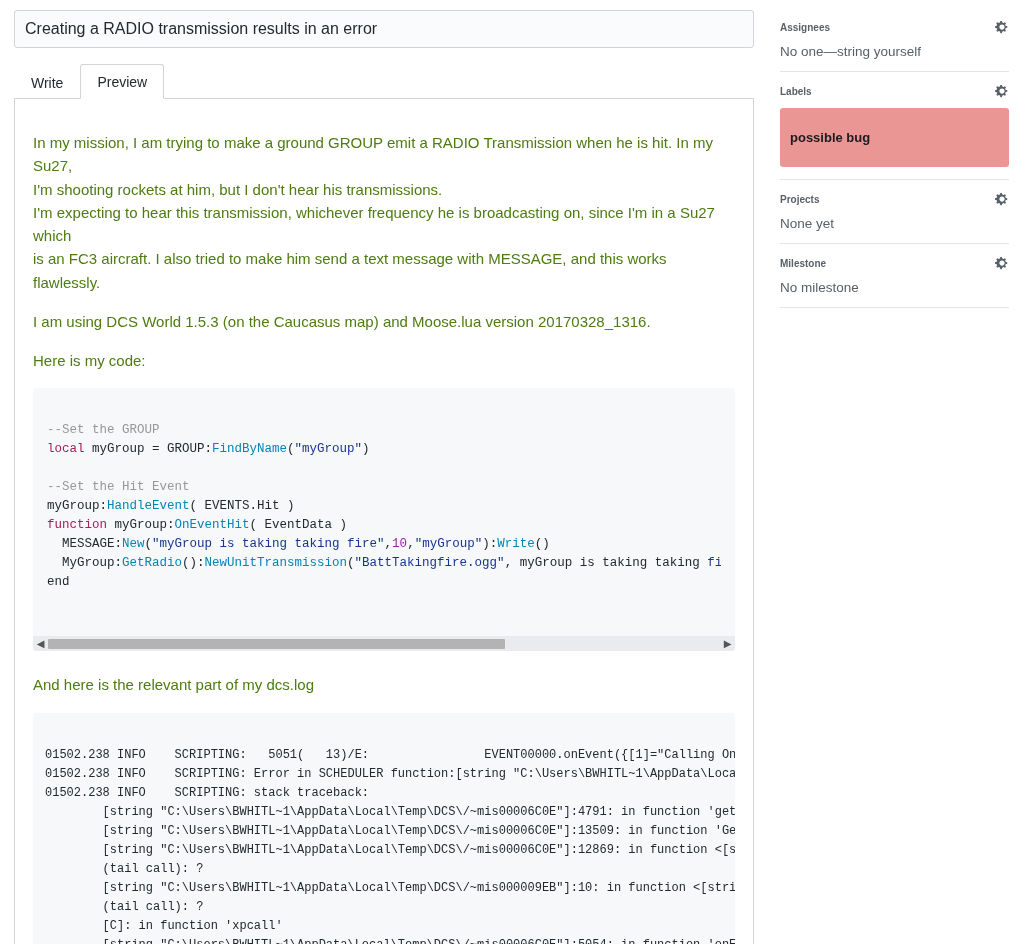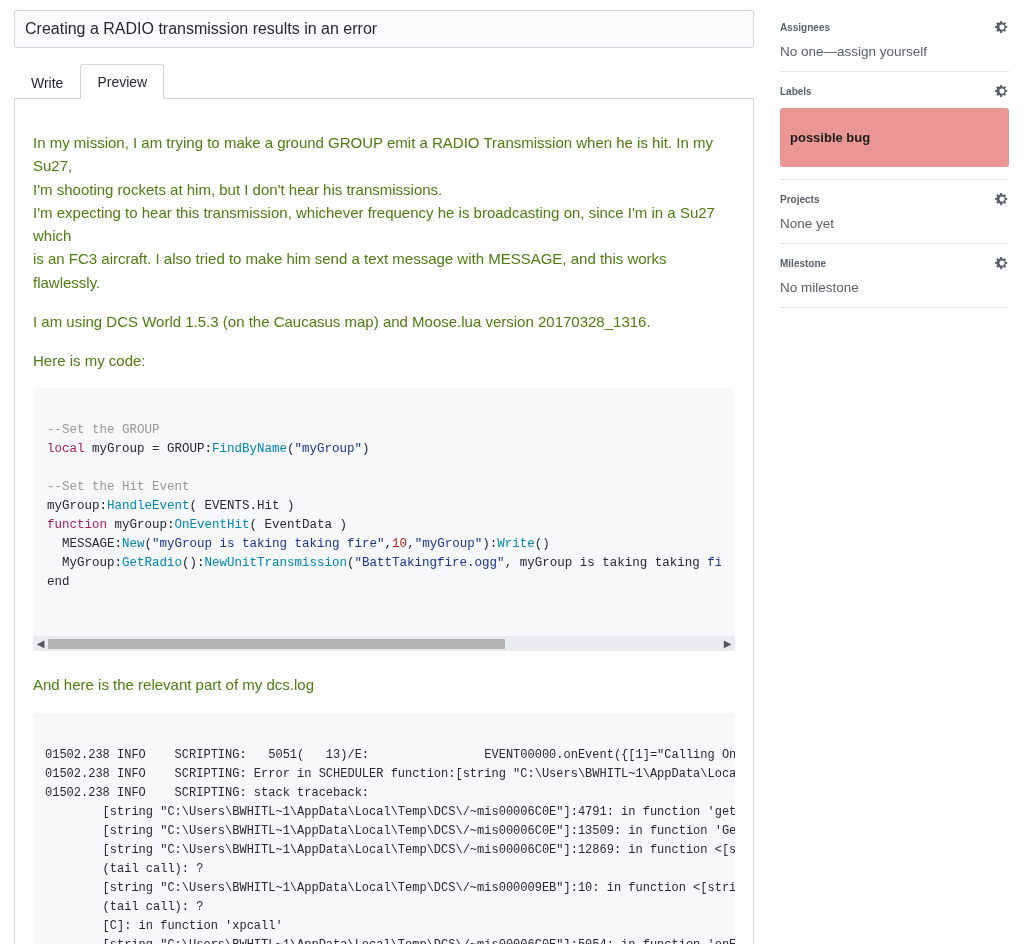--- a/index.html
+++ b/index.html
@@ -100,21 +100,21 @@
     padding: 14px 14px 6px 14px;
     white-space: pre;
     overflow: hidden;
     position: relative;
   }
   .codebox .inner { overflow: hidden; }
   .c-comment { color: #969896; }
   .c-fn { color: #0086b3; }
   .c-str { color: #183691; }
   .c-kw2 { color: #a71d5d; }
-  .c-num { color: #b91c1c; }
+  .c-num { color: #a21caf; }
 
   
   .scroller {
     height: 15px;
     background: #e9ebee;
     display: flex;
     align-items: center;
     position: relative;
     border-radius: 0 0 3px 3px;
   }
@@ -262,21 +262,21 @@
 
     <div class="side-section">
       <div class="side-head">
         <span>Assignees</span>
         <span class="gear">
           <svg viewBox="0 0 16 16" width="14" height="14" fill="#586069">
               <path d="M14 8.77v-1.6l-1.94-.64-.45-1.09.88-1.84-1.13-1.13-1.81.91-1.09-.45-.69-1.92h-1.6l-.63 1.94-1.11.45-1.84-.88-1.13 1.13.91 1.81-.45 1.09-1.92.69v1.6l1.94.63.45 1.11-.88 1.84 1.13 1.13 1.81-.91 1.09.45.69 1.92h1.6l.63-1.94 1.11-.45 1.84.88 1.13-1.13-.92-1.81.47-1.09 1.92-.69zM8 11c-1.66 0-3-1.34-3-3s1.34-3 3-3 3 1.34 3 3-1.34 3-3 3z"></path>
             </svg>
         </span>
       </div>
-      <div class="side-body">No one—assign yourself</div>
+      <div class="side-body">No one—string yourself</div>
     </div>
 
     <div class="side-section">
       <div class="side-head">
         <span>Labels</span>
         <span class="gear">
           <svg viewBox="0 0 16 16" width="14" height="14" fill="#586069">
               <path d="M14 8.77v-1.6l-1.94-.64-.45-1.09.88-1.84-1.13-1.13-1.81.91-1.09-.45-.69-1.92h-1.6l-.63 1.94-1.11.45-1.84-.88-1.13 1.13.91 1.81-.45 1.09-1.92.69v1.6l1.94.63.45 1.11-.88 1.84 1.13 1.13 1.81-.91 1.09.45.69 1.92h1.6l.63-1.94 1.11-.45 1.84.88 1.13-1.13-.92-1.81.47-1.09 1.92-.69zM8 11c-1.66 0-3-1.34-3-3s1.34-3 3-3 3 1.34 3 3-1.34 3-3 3z"></path>
             </svg>
         </span>

